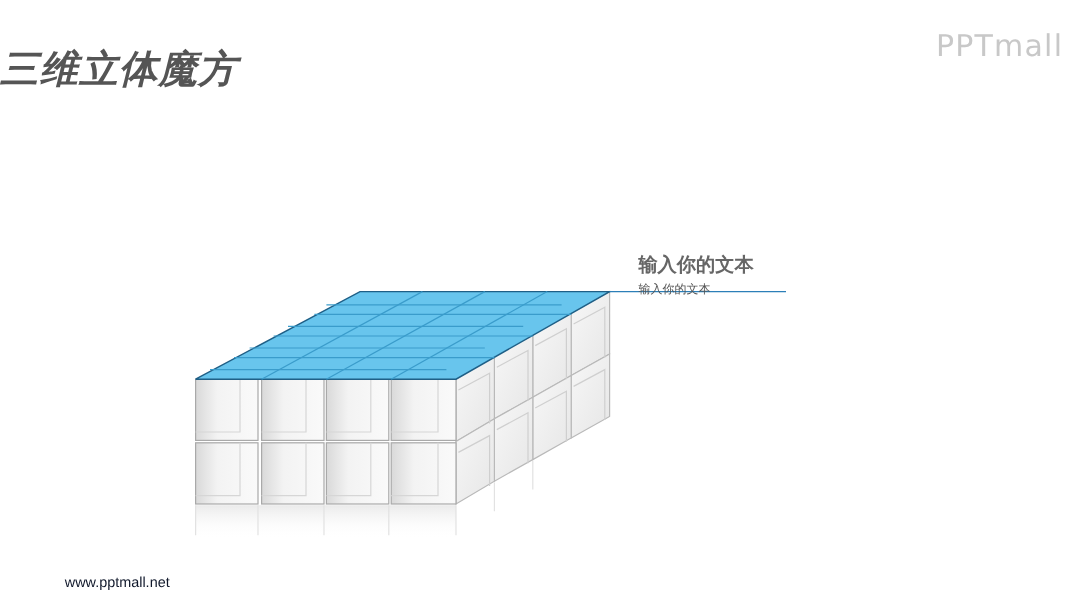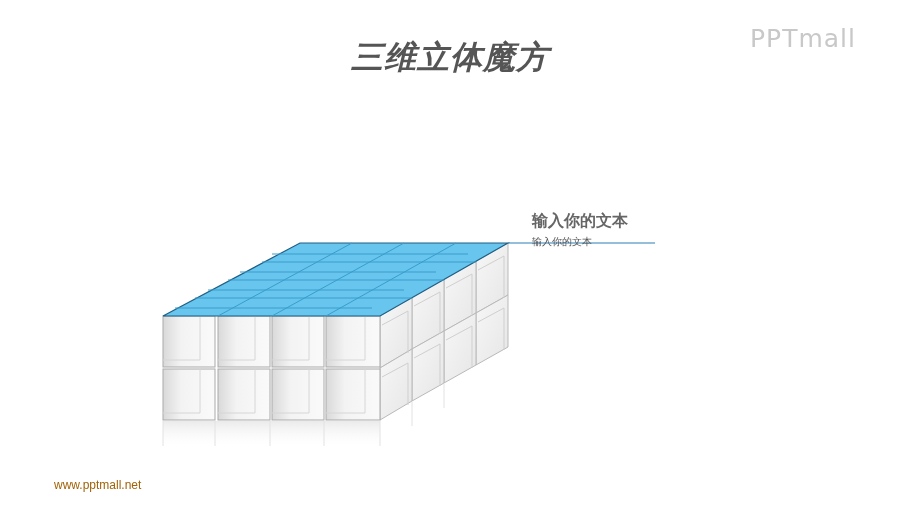--- a/index.html
+++ b/index.html
@@ -3,34 +3,34 @@
   <meta charset="utf-8">
   <style>
     html, body { margin: 0; padding: 0; }
     body {
       width: 900px; height: 506px; position: relative; overflow: hidden;
       background: #ffffff;
       font-family: "DejaVu Sans", "Liberation Sans", sans-serif;
     }
     .title {
       position: absolute; left: 0; width: 900px; top: 36px;
-      text-align: center; font-size: 32px; font-weight: bold;
+      text-align: left; font-size: 32px; font-weight: bold;
       color: #555555; font-style: italic; letter-spacing: 1px;
     }
     .logo {
-      position: absolute; right: 44px; top: 24px;
+      position: absolute; right: 14px; top: 24px;
       font-family: "DejaVu Sans", sans-serif; font-size: 25px;
       color: #c8c8c8; letter-spacing: 1px;
     }
     .text-block { position: absolute; left: 532px; top: 210px; }
     .text-heading { font-size: 16px; font-weight: bold; color: #666666; line-height: 22px; }
     .text-sub { font-size: 10px; color: #555555; line-height: 14px; margin-top: 3px; }
     .footer {
       position: absolute; left: 54px; top: 478px;
-      font-family: "Liberation Sans", sans-serif; font-size: 12px; color: #a16207;
+      font-family: "Liberation Sans", sans-serif; font-size: 12px; color: #0f172a;
     }
     svg.cube { position: absolute; left: 0; top: 0; }
   </style>
 </head>
 <body>
 
 <div class="title">三维立体魔方</div>
 <div class="logo">PPTmall</div>
 
 <svg class="cube" width="900" height="506" xmlns="http://www.w3.org/2000/svg">

